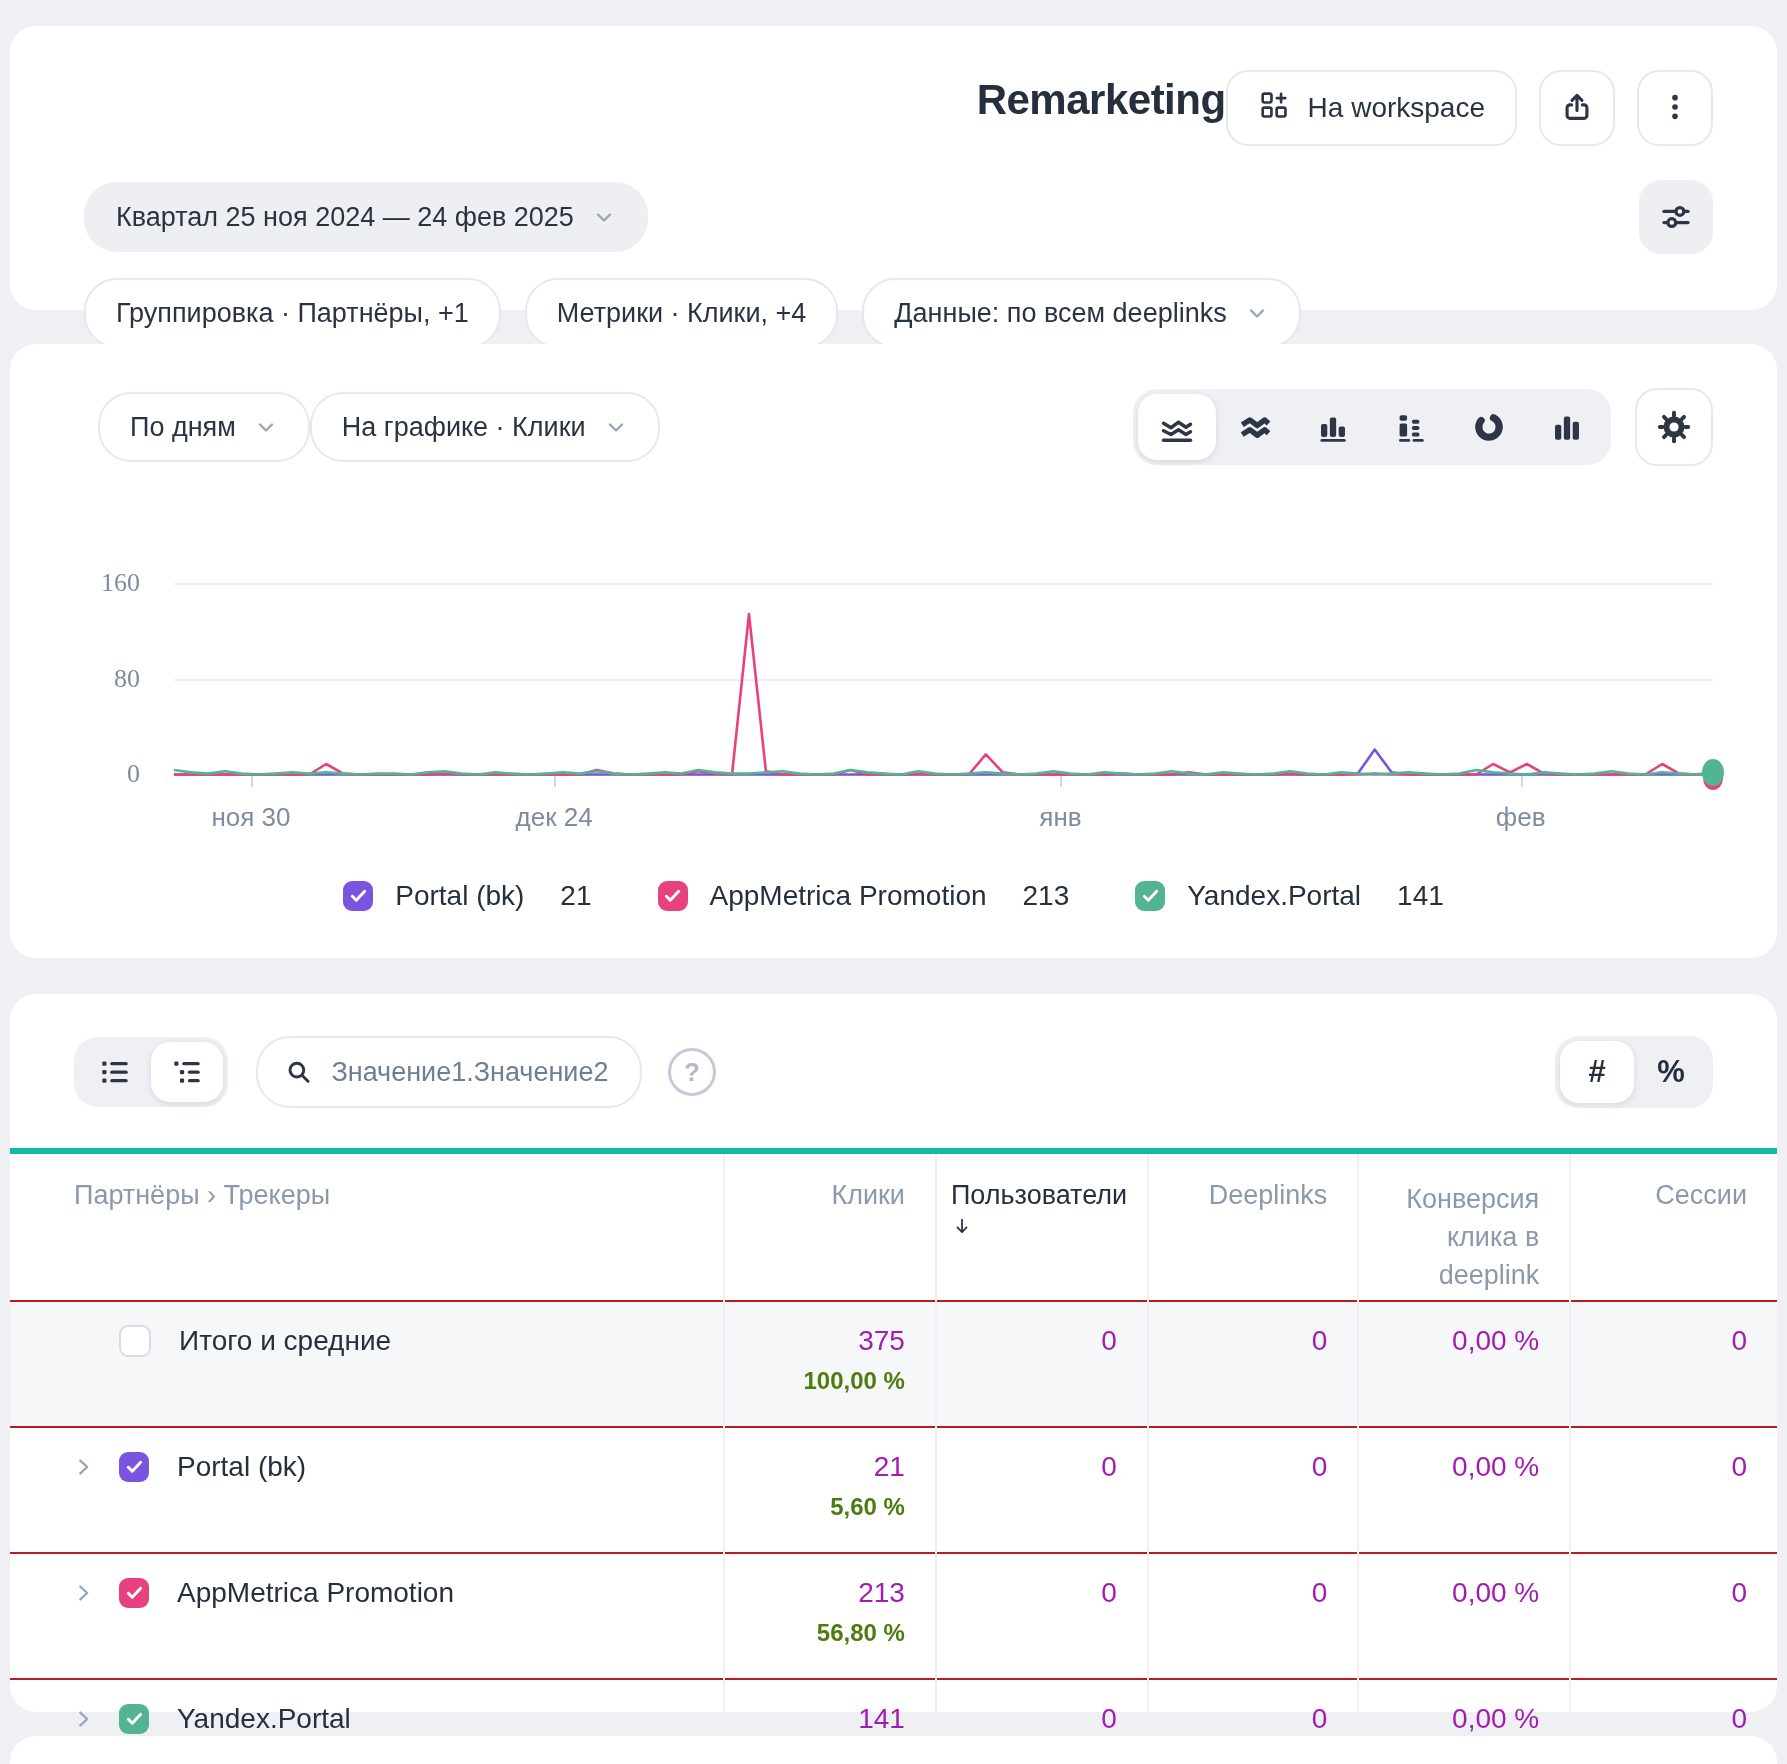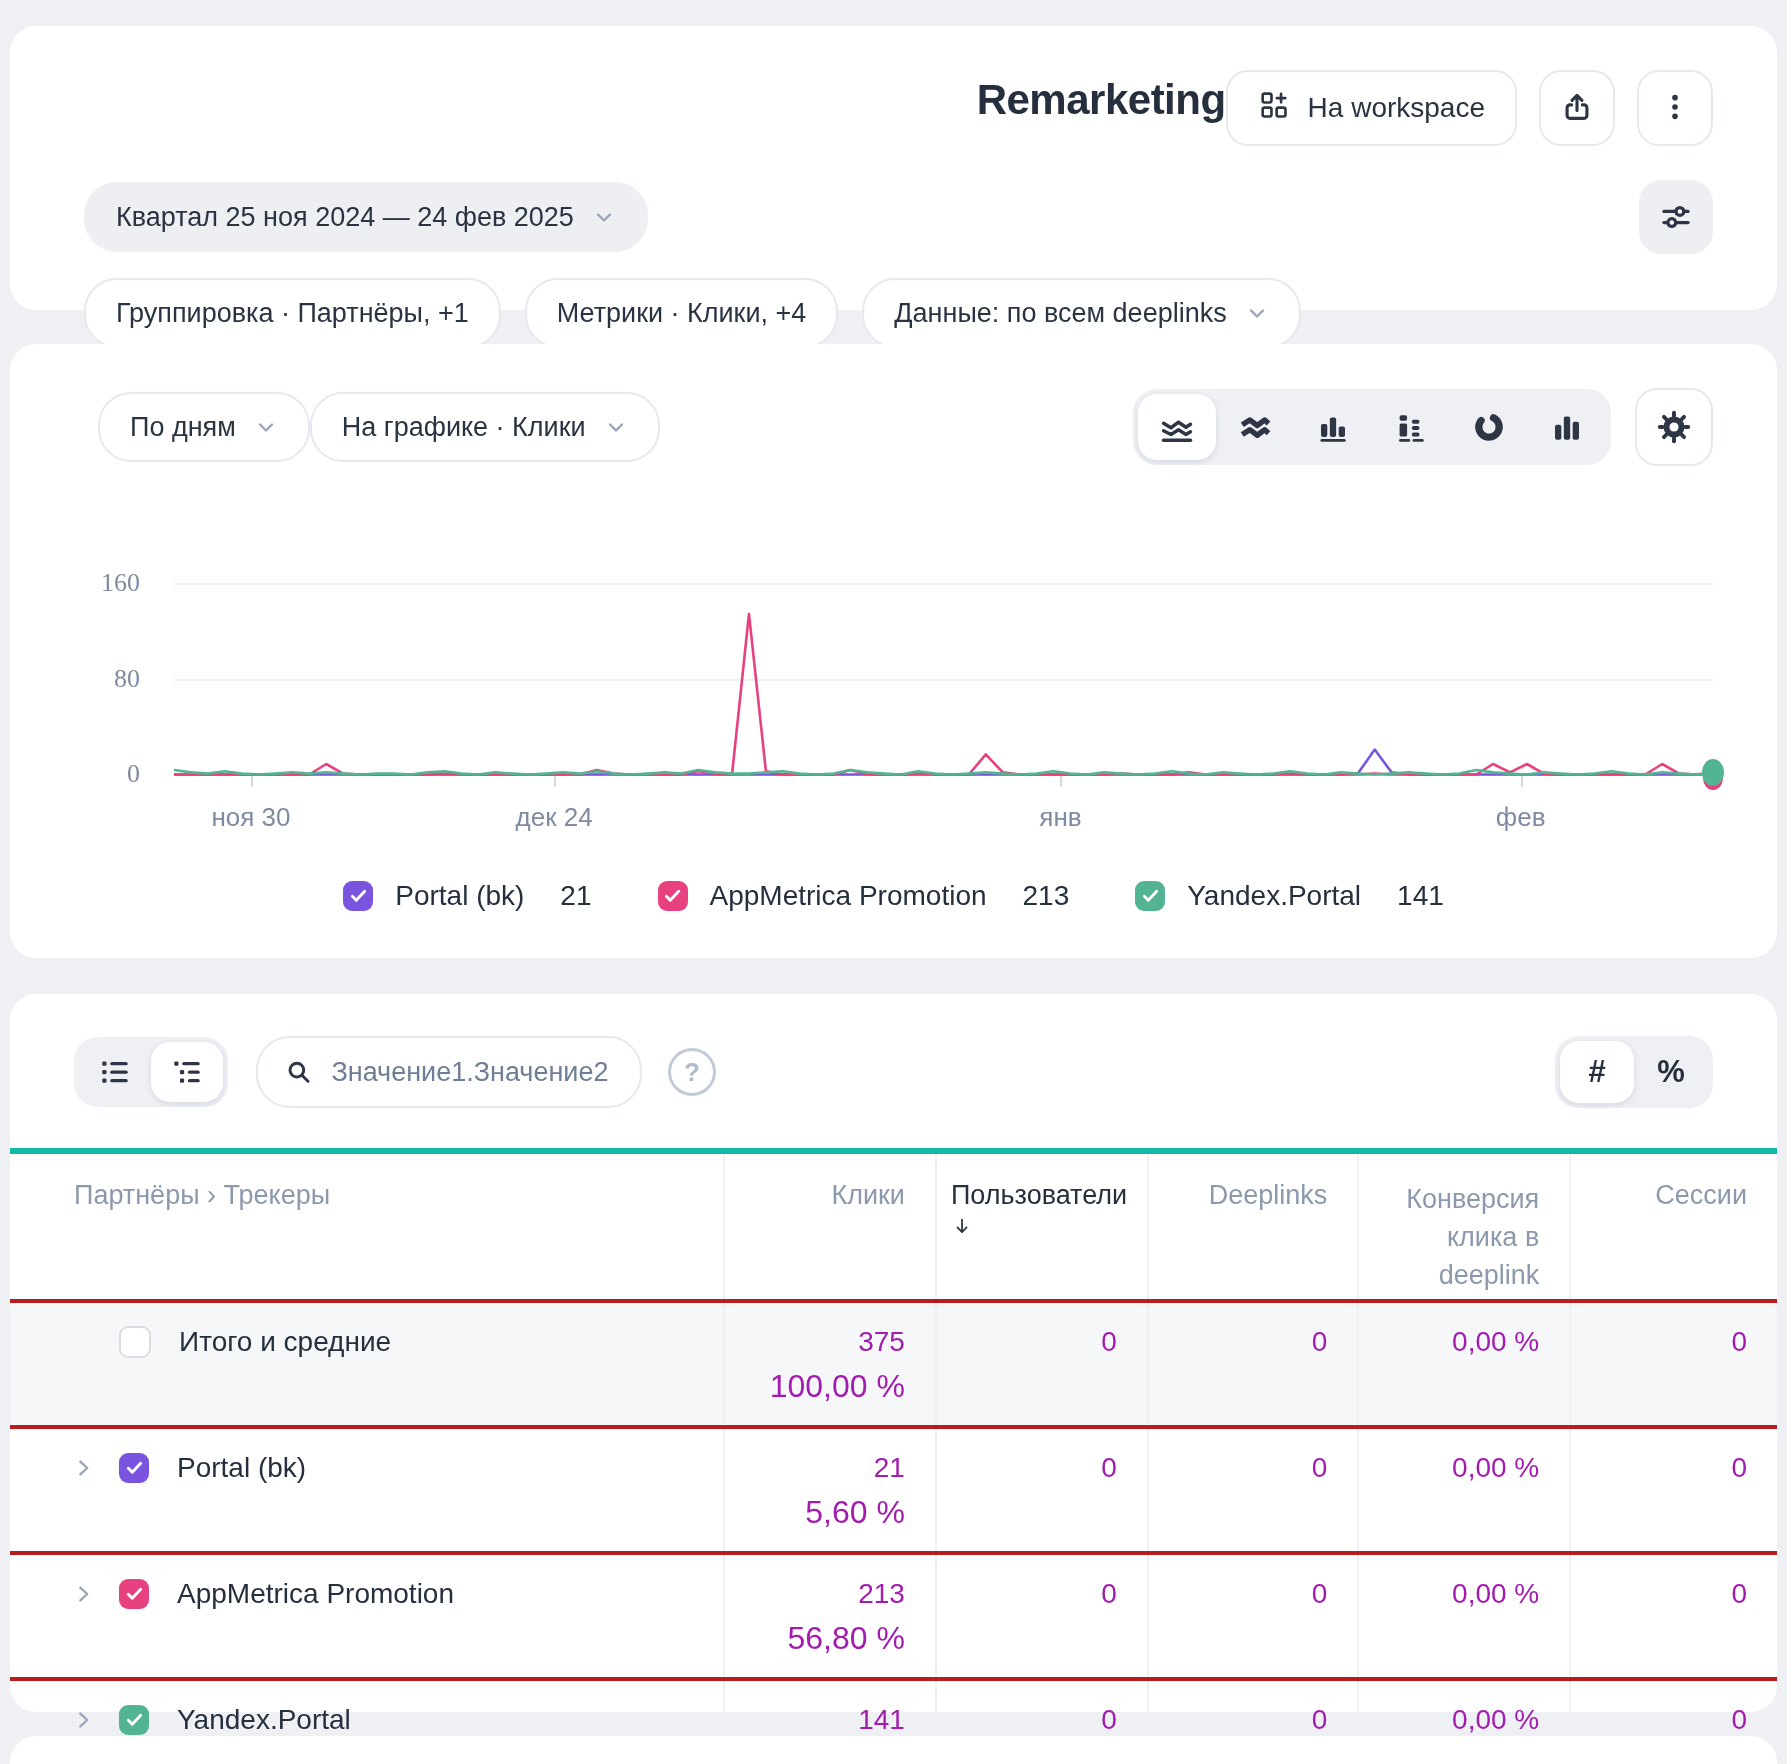--- a/index.html
+++ b/index.html
@@ -62,32 +62,32 @@
   .seg-sm .seg-item{width:72px;height:60px;}
   .search{display:inline-flex;align-items:center;gap:18px;height:68px;width:330px;padding:0 26px;
           border:2px solid #e5e8ee;border-radius:34px;margin-left:28px;cursor:text;}
   .search .ph{font-size:27px;color:#6f7d96;white-space:nowrap;overflow:hidden;}
   .help{margin-left:26px;width:42px;height:42px;border-radius:50%;border:3px solid #c4cbd8;
         display:flex;align-items:center;justify-content:center;font-size:26px;font-weight:700;color:#b2bac8;cursor:pointer;}
   .seg-mode .seg-item{width:74px;height:62px;font-size:31px;font-weight:700;color:#262f3e;}
 
   table{width:100%;border-collapse:collapse;table-layout:fixed;margin-top:40px;}
   thead tr{border-top:6px solid #14b8a6;height:150px;}
-  tbody tr{border-top:4px solid #b91c1c;height:126px;}
+  tbody tr{border-top:2px solid #b91c1c;height:126px;}
   tbody tr:last-child{border-bottom:2px solid #edeff2;}
   tbody tr.totals{background:#f6f7f9;}
   th{vertical-align:top;font-weight:400;font-size:27px;color:#8c99ad;padding-top:26px;}
   td{vertical-align:top;}
   .col-border{border-left:2px solid #eef0f3;}
   .num{text-align:right;padding-right:30px;}
   th.users-th{text-align:left;padding-left:14px;color:#262f3e;font-weight:400;}
   th.wrap{line-height:38px;}
   .name-th{text-align:left;padding-left:64px;}
   .cell-val{font-size:28px;color:#a21caf;padding-top:22px;}
-  .cell-pct{font-size:32px;color:#a21caf;padding-top:10px;}
+  .cell-pct{font-size:24px;color:#4d7c0f;padding-top:10px;font-weight:bold;}
   .name-inner{display:flex;align-items:center;padding:22px 0 0 62px;}
   .row-chevron{width:22px;height:26px;margin-right:24px;flex:none;}
   .row-chevron.hidden-ch{visibility:hidden;}
   .name-inner .cb{margin-right:28px;}
   .row-label{font-size:28px;color:#262f3e;}
 </style>
 </head>
 <body>
 
 <div class="card" id="card-header">

